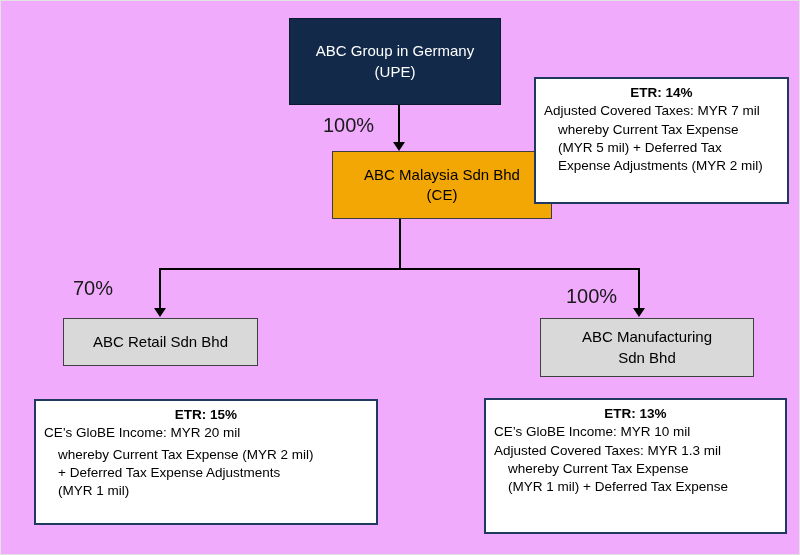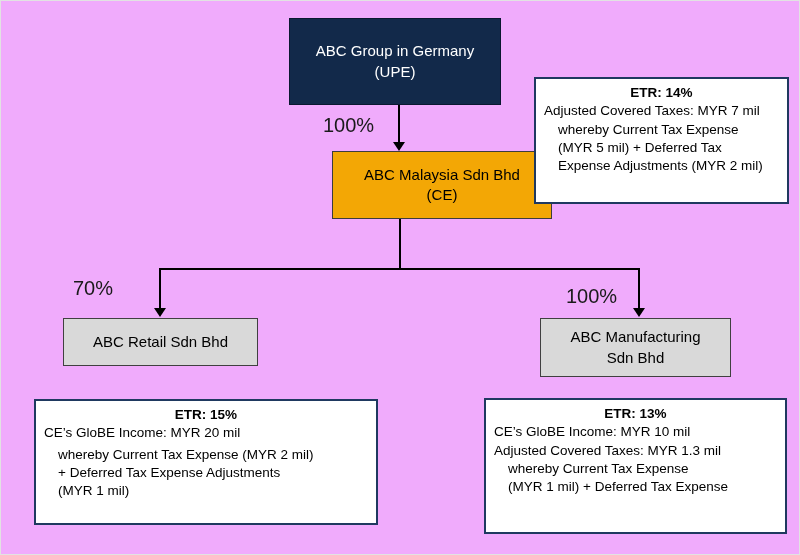--- a/index.html
+++ b/index.html
@@ -34,21 +34,21 @@
   }
   #node-ce {
     left: 289px; top: 150px; width: 220px; height: 68px;
     background: #F3A705; color: #000000; border: 1.5px solid #3D3D3D; margin-left: 42px;
   }
   #node-retail {
     left: 62px; top: 317px; width: 195px; height: 48px;
     background: #D9D9D9; border: 1.5px solid #404040;
   }
   #node-mfg {
-    left: 539px; top: 317px; width: 191px; height: 59px;
+    left: 539px; top: 317px; width: 214px; height: 59px;
     background: #D9D9D9; border: 1.5px solid #404040;
   }
   .line { position: absolute; background: #000000; }
   #edge-upe-ce-line   { left: 397px; top: 104px; width: 1.5px; height: 39px; }
   #edge-ce-stem       { left: 398px; top: 218px; width: 1.5px; height: 50px; }
   #edge-ce-crossbar   { left: 158px; top: 267px; width: 480px; height: 1.5px; }
   #edge-ce-retail-line{ left: 158px; top: 267px; width: 1.5px; height: 41px; }
   #edge-ce-mfg-line   { left: 637px; top: 267px; width: 1.5px; height: 41px; }
   .arrowhead {
     position: absolute; width: 0; height: 0;

